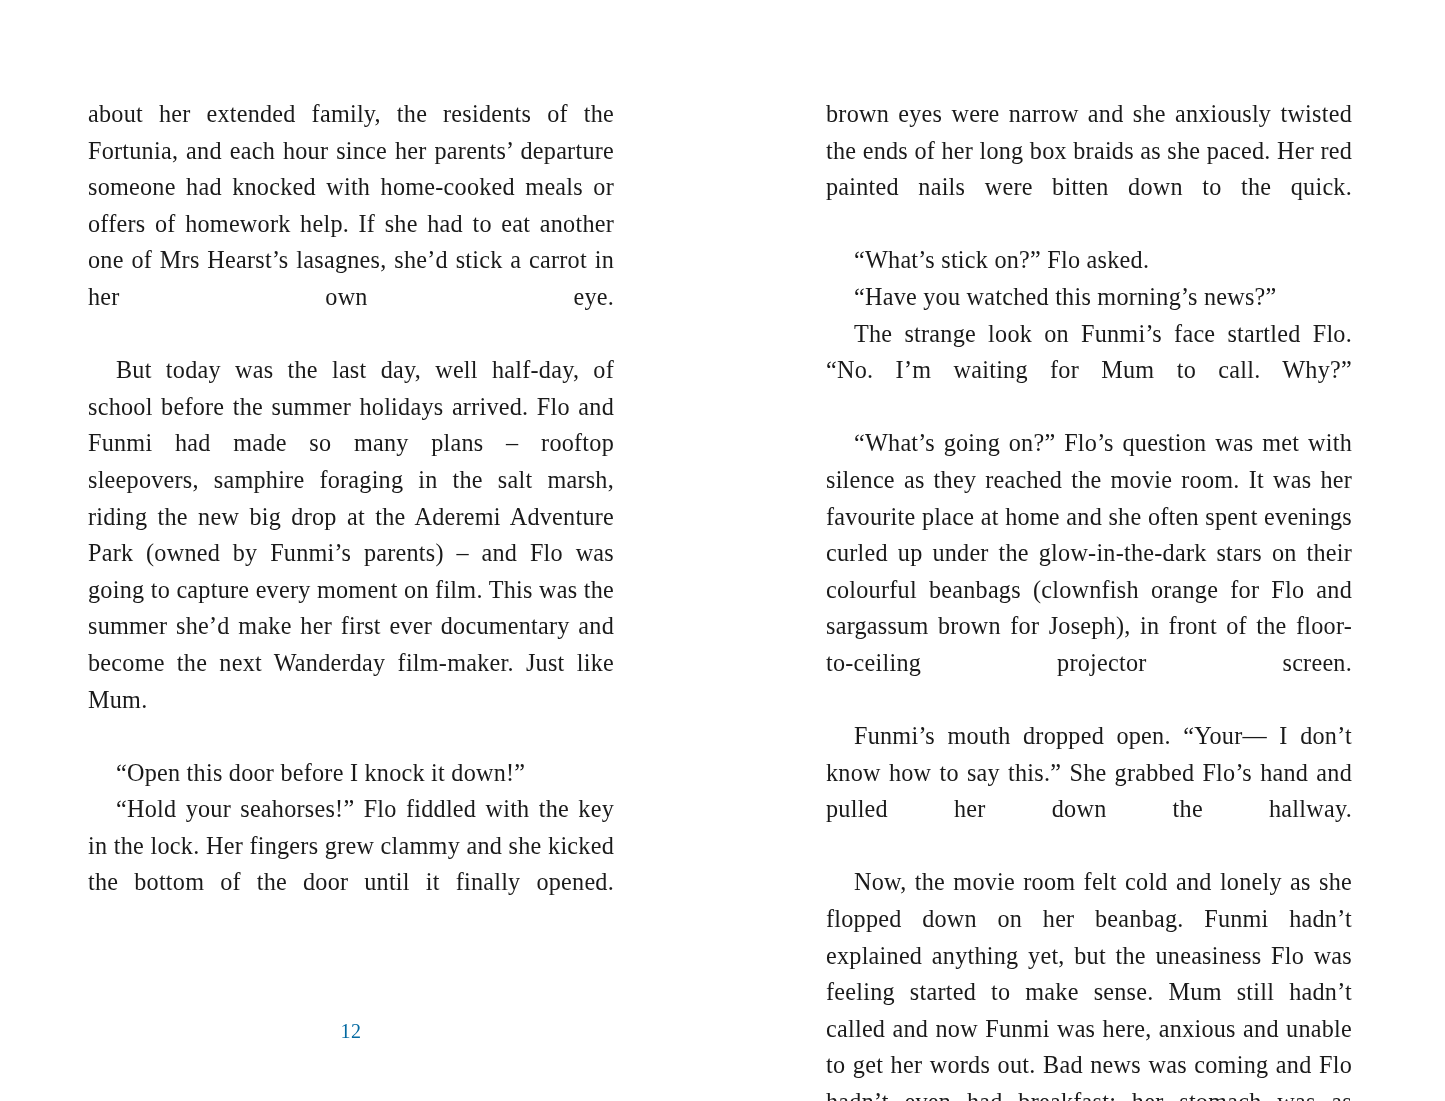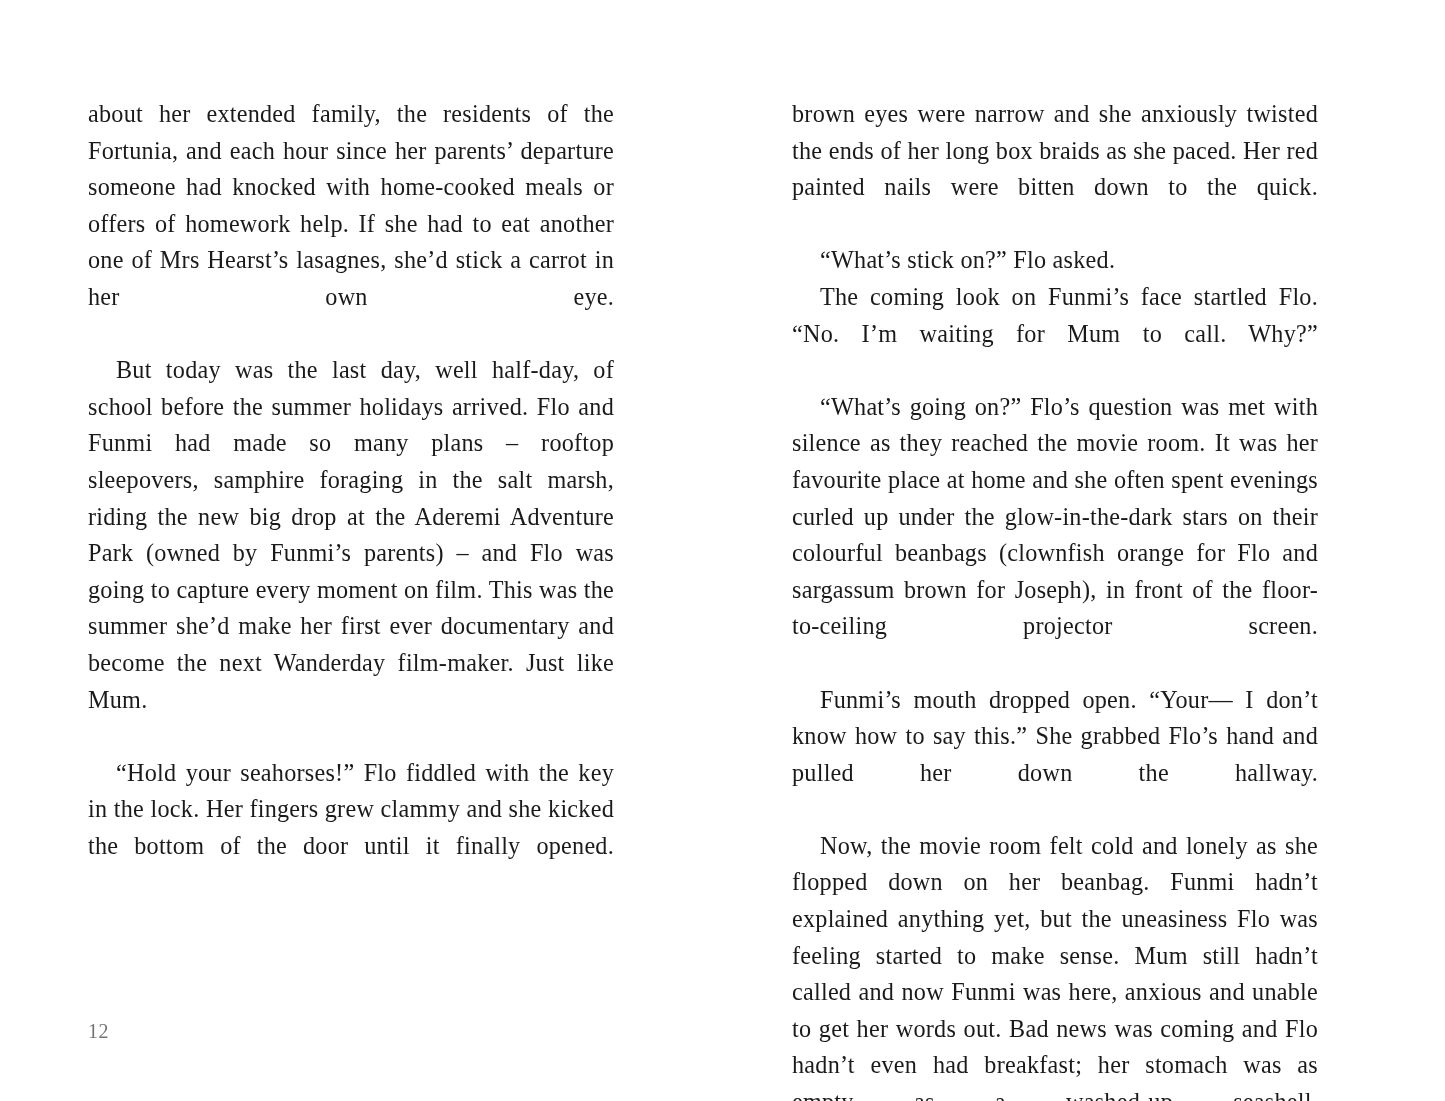--- a/index.html
+++ b/index.html
@@ -23,21 +23,21 @@
     padding-left: 44px;
   }
 
   .page {
     position: absolute;
     top: 0;
     height: 1101px;
     width: 722px;
   }
   .page-left  { left: 0; }
-  .page-right { left: 683px; }
+  .page-right { left: 717px; }
 
   .textblock {
     position: absolute;
     top: 96px;
     width: 526px;
     text-align: justify;
     text-justify: inter-word;
     font-size: 24.2px;
     line-height: 36.6px;
     letter-spacing: 0.01em;
@@ -60,47 +60,50 @@
     width: 100%;
   }
   .textblock p.nofill::after {
     display: none;
   }
 
   .folio {
     position: absolute;
     top: 1018px;
     width: 526px;
+    text-align: center;
     font-size: 20px;
     line-height: 26px;
-    color: #737373;
+    color: #0369a1;
     letter-spacing: 0.02em;
   }
   .page-left  .folio { left: 88px; }
   .page-right .folio { left: 109px; }
 </style>
 </head>
 <body>
 
 <div class="spread">
 
   <div class="page page-left">
     <div class="textblock">
       <p class="">about her extended family, the residents of the Fortunia, and each hour since her parents’ departure someone had knocked with home-cooked meals or offers of homework help. If she had to eat another one of Mrs Hearst’s lasagnes, she’d stick a carrot in her own eye.</p>
       <p class="indent">But today was the last day, well half-day, of school before the summer holidays arrived. Flo and Funmi had made so many plans – rooftop sleepovers, samphire foraging in the salt marsh, riding the new big drop at the Aderemi Adventure Park (owned by Funmi’s parents) – and Flo was going to capture every moment on film. This was the summer she’d make her first ever documentary and become the next Wanderday film-maker. Just like Mum.</p>
+      <p class="indent nofill">“Open this door before I knock it down!”</p>
       <p class="indent">“Hold your seahorses!” Flo fiddled with the key in the lock. Her fingers grew clammy and she kicked the bottom of the door until it finally opened.</p>
 
     </div>
     <div class="folio">12</div>
   </div>
 
   <div class="page page-right">
     <div class="textblock">
       <p class="">brown eyes were narrow and she anxiously twisted the ends of her long box braids as she paced. Her red painted nails were bitten down to the quick.</p>
       <p class="indent nofill">“What’s stick on?” Flo asked.</p>
-      <p class="indent">The coming look on Funmi’s face startled Flo. “No. I’m waiting for Mum to call. Why?”</p>
+      <p class="indent nofill">“Have you watched this morning’s news?”</p>
+      <p class="indent">The strange look on Funmi’s face startled Flo. “No. I’m waiting for Mum to call. Why?”</p>
       <p class="indent">“What’s going on?” Flo’s question was met with silence as they reached the movie room. It was her favourite place at home and she often spent evenings curled up under the glow-in-the-dark stars on their colourful beanbags (clownfish orange for Flo and sargassum brown for Joseph), in front of the floor-to-ceiling projector screen.</p>
       <p class="indent"> Funmi’s mouth dropped open. “Your— I don’t know how to say this.” She grabbed Flo’s hand and pulled her down the hallway.</p>
       <p class="indent">Now, the movie room felt cold and lonely as she flopped down on her beanbag. Funmi hadn’t explained anything yet, but the uneasiness Flo was feeling started to make sense. Mum still hadn’t called and now Funmi was here, anxious and unable to get her words out. Bad news was coming and Flo hadn’t even had breakfast; her stomach was as empty as a washed-up seashell.</p>
     </div>
   </div>
 
 </div>
 
 </body></html>

